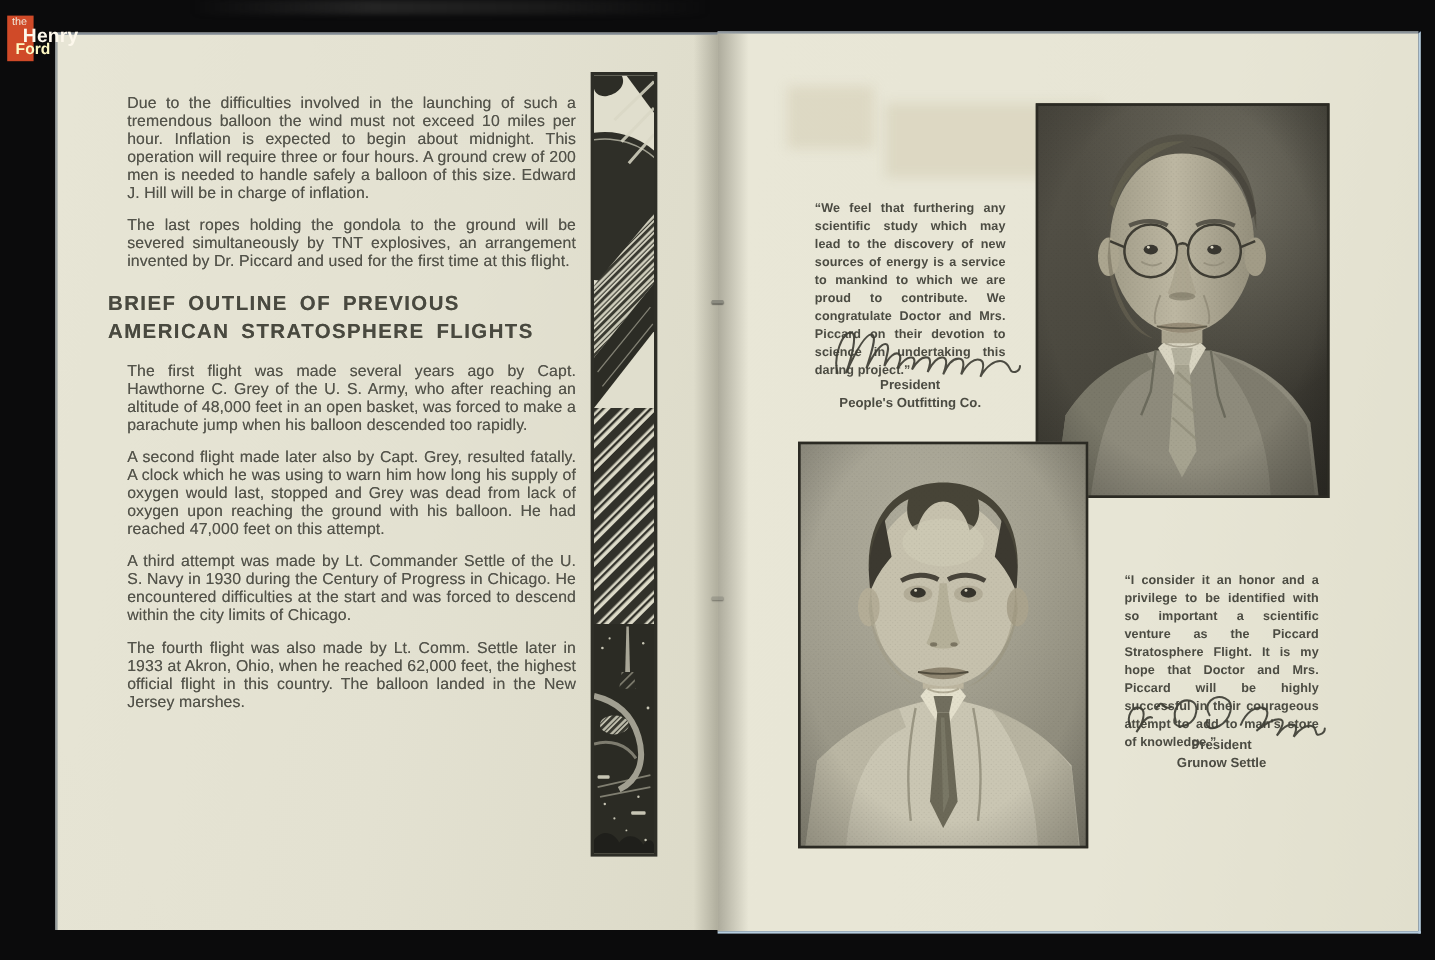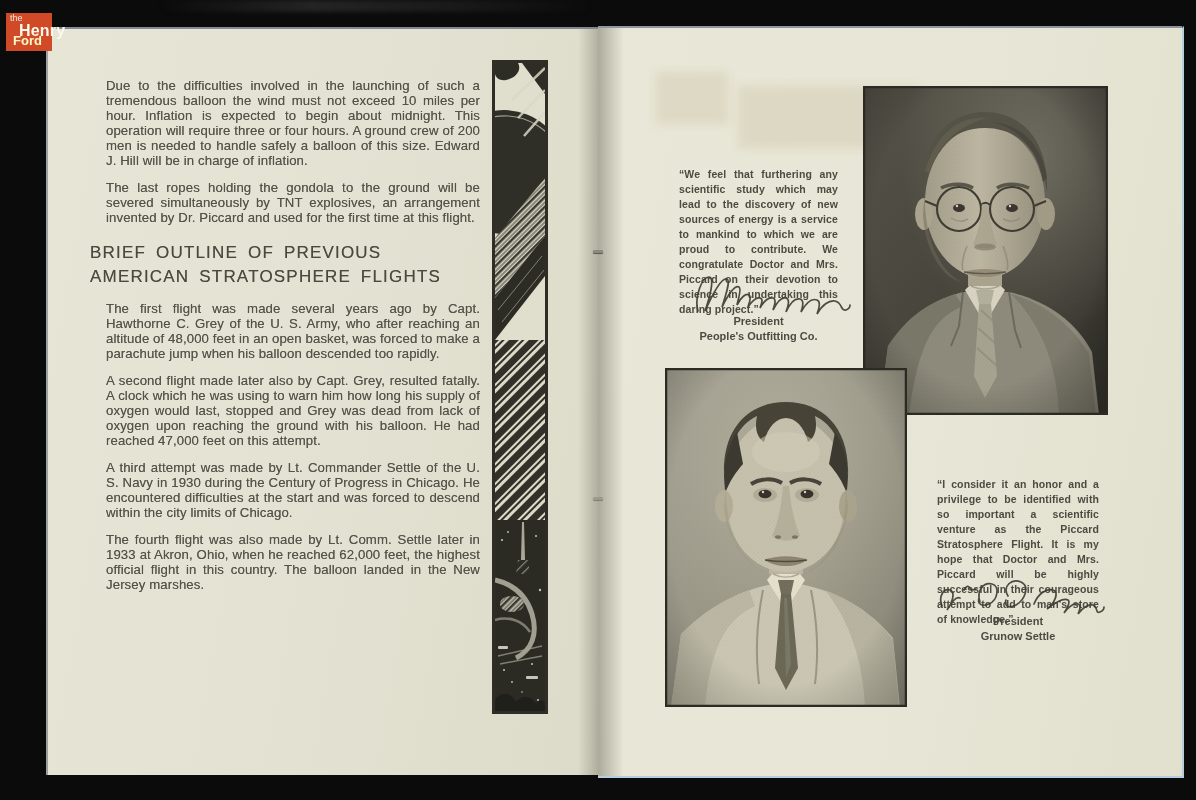--- a/index.html
+++ b/index.html
@@ -2,21 +2,21 @@
 <html><head>
 <meta charset="utf-8">
 <style>
   html,body{margin:0;padding:0;background:#000;}
   .canvas{position:relative;width:1196px;height:800px;background:#0b0b0c;overflow:hidden;
           font-family:"Liberation Sans",sans-serif;}
   .streak{position:absolute;left:160px;top:0;width:430px;height:12px;
           background:linear-gradient(90deg,transparent,#242424 35%,#191919 70%,transparent);
           filter:blur(2px);}
   
-  .hf-logo{position:absolute;left:6px;top:13px;width:46px;height:38px;background:#d04a28;z-index:6;}
+  .hf-logo{position:absolute;left:6px;top:13px;width:22px;height:38px;background:#d04a28;z-index:6;}
   .hf-the{position:absolute;left:4px;top:0px;font-size:9px;color:#f0e9da;}
   .hf-henry{position:absolute;left:13px;top:9px;font-size:16px;font-weight:bold;color:#fdf8ec;letter-spacing:.2px;}
   .hf-ford{position:absolute;left:7px;top:20px;font-size:13px;font-weight:bold;color:#fef9c3;}
   
   .page{position:absolute;}
   .page-left{left:46px;top:27px;width:552px;height:746px;
      background:linear-gradient(100deg,#e7e5d5 0%,#e3e1d1 55%,#dcdac8 100%);
      border-top:2px solid rgba(35,55,90,.5);border-left:2px solid rgba(35,55,90,.35);}
   .page-left::after{content:"";position:absolute;right:0;top:0;width:22px;height:100%;
      background:linear-gradient(90deg,rgba(60,58,45,0),rgba(60,58,45,.30));}
@@ -25,21 +25,21 @@
      border-top:2px solid rgba(35,55,90,.45);border-right:2px solid #b7cedf;border-bottom:2px solid #b7cedf;}
   .page-right::before{content:"";position:absolute;left:0;top:0;width:26px;height:100%;
      background:linear-gradient(90deg,rgba(60,58,45,.35),rgba(60,58,45,0));}
   .staple{position:absolute;width:10px;height:2.5px;background:#84847a;border-radius:1px;
      box-shadow:0 1px 1px rgba(0,0,0,.6);z-index:5;}
   
   .left-text{position:absolute;left:42px;top:49px;width:390px;color:#53534a;
      font-size:13.2px;line-height:15px;text-align:justify;letter-spacing:.1px;
      text-shadow:0 0 .4px rgba(83,83,74,.7);}
   .left-text p{margin:0 0 12px 16px;}
-  .heading{font-weight:normal;font-size:17px;line-height:24px;letter-spacing:1.2px;word-spacing:4px;
+  .heading{font-weight:bold;font-size:17px;line-height:24px;letter-spacing:1.2px;word-spacing:4px;
      color:#49493f;margin:16px 0 12px 0;text-align:left;width:398px;}
   .strip{position:absolute;left:444px;top:31px;width:56px;height:654px;}
   
   .ghost{position:absolute;background:rgba(196,186,152,.30);filter:blur(5px);}
   .ghost1{left:58px;top:44px;width:72px;height:52px;}
   .ghost2{left:140px;top:58px;width:180px;height:62px;}
   .photo{position:absolute;margin:0;padding:0;}
   .photo svg{display:block;width:100%;height:100%;}
   .photo1{left:265px;top:58px;width:245px;height:329px;}
   .photo2{left:67px;top:340px;width:242px;height:339px;}

